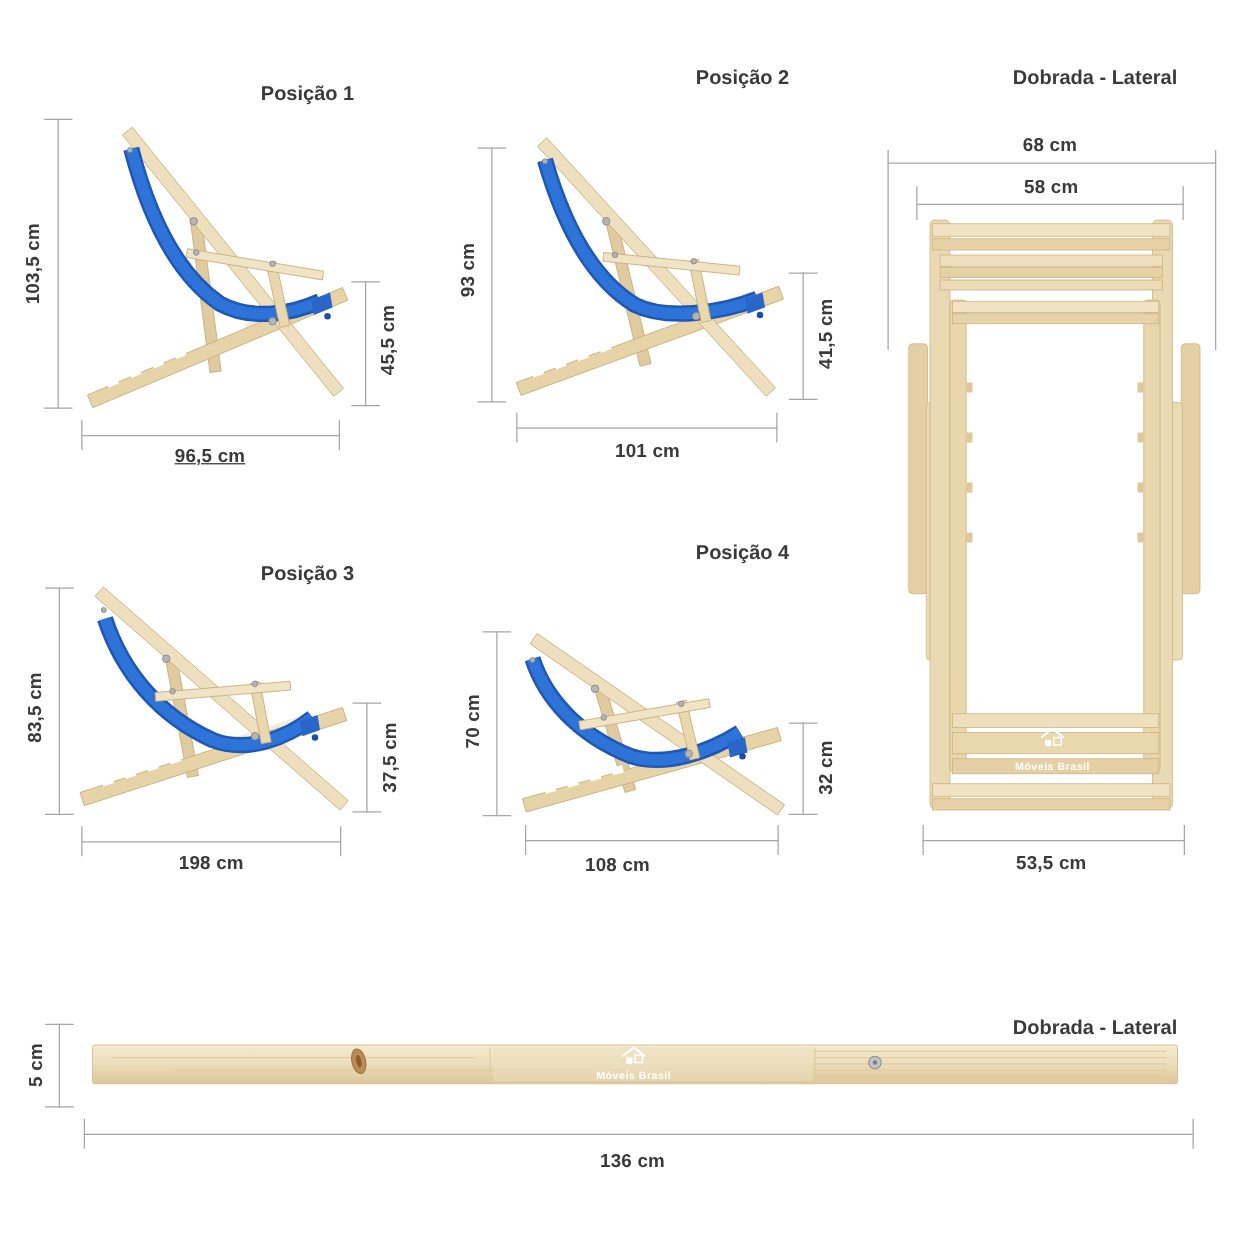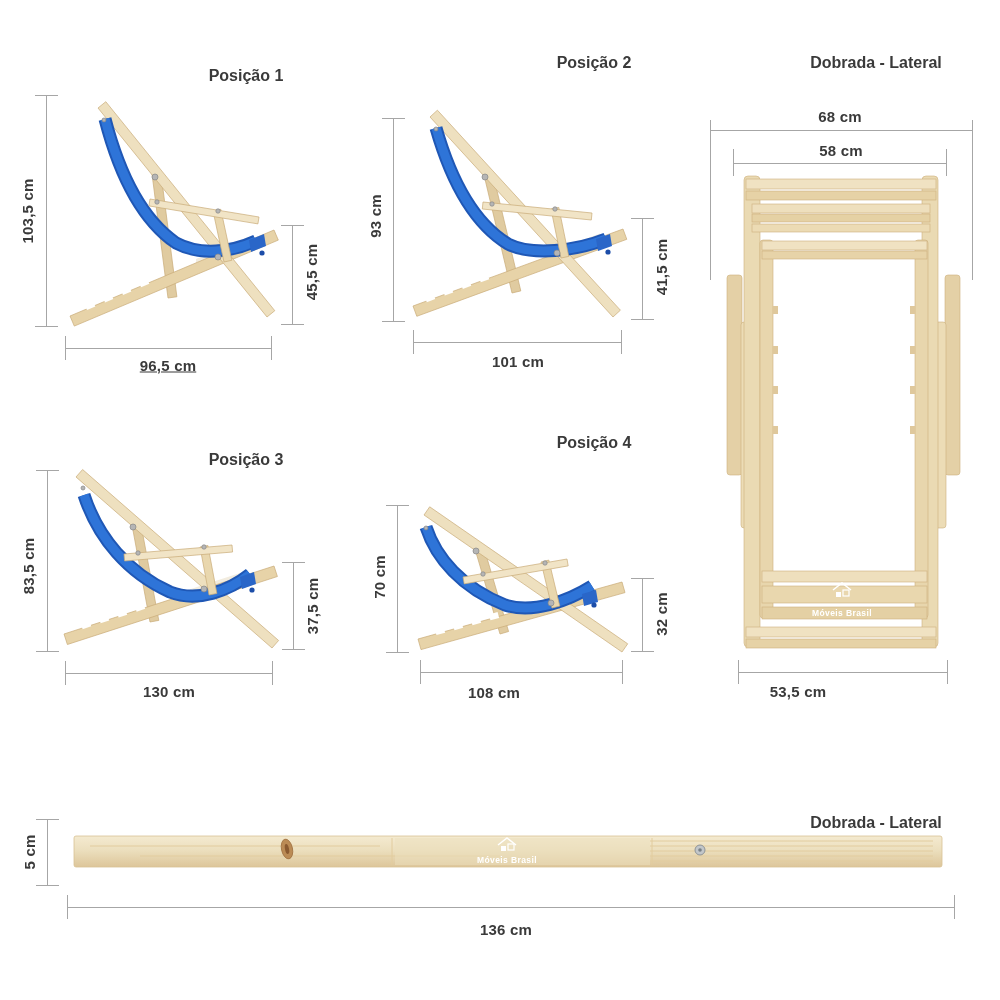--- a/index.html
+++ b/index.html
@@ -249,34 +249,34 @@
   <div class="dimline v" style="left:642px;top:218px;height:102px;"></div>
   <div class="dim-label vert" style="left:661px;top:267px;">41,5 cm</div>
   <div class="dimline h" style="left:413px;top:342px;width:209px;"></div>
   <div class="dim-label" style="left:518px;top:361px;">101 cm</div>
 
   <div class="dimline v" style="left:47px;top:470px;height:182px;"></div>
   <div class="dim-label vert" style="left:28px;top:566px;">83,5 cm</div>
   <div class="dimline v" style="left:293px;top:562px;height:88px;"></div>
   <div class="dim-label vert" style="left:312px;top:606px;">37,5 cm</div>
   <div class="dimline h" style="left:65px;top:673px;width:208px;"></div>
-  <div class="dim-label" style="left:169px;top:691px;">130 cm</div>
+  <div class="dim-label" style="left:169px;top:691px;">198 cm</div>
 
   <div class="dimline v" style="left:397px;top:505px;height:148px;"></div>
   <div class="dim-label vert" style="left:379px;top:577px;">70 cm</div>
   <div class="dimline v" style="left:642px;top:578px;height:74px;"></div>
   <div class="dim-label vert" style="left:661px;top:614px;">32 cm</div>
   <div class="dimline h" style="left:420px;top:672px;width:203px;"></div>
   <div class="dim-label" style="left:494px;top:692px;">108 cm</div>
 
   <div class="dimline h" style="left:710px;top:130px;width:263px;--tick-top:-10px;--tick-len:160px;"></div>
   <div class="dim-label" style="left:840px;top:116px;">68 cm</div>
   <div class="dimline h" style="left:733px;top:163px;width:214px;--tick-top:-14px;--tick-len:27px;"></div>
   <div class="dim-label" style="left:841px;top:150px;text-align:right;">58 cm</div>
   <div class="dimline h" style="left:738px;top:672px;width:210px;"></div>
-  <div class="dim-label" style="left:798px;top:691px;">53,5 cm</div>
+  <div class="dim-label" style="left:841px;top:691px;">53,5 cm</div>
 
   <div class="dimline v" style="left:47px;top:819px;height:67px;"></div>
   <div class="dim-label vert" style="left:29px;top:852px;">5 cm</div>
   <div class="dimline h" style="left:67px;top:907px;width:888px;"></div>
   <div class="dim-label" style="left:506px;top:929px;">136 cm</div>
 
 </div>
 
 </body></html>

